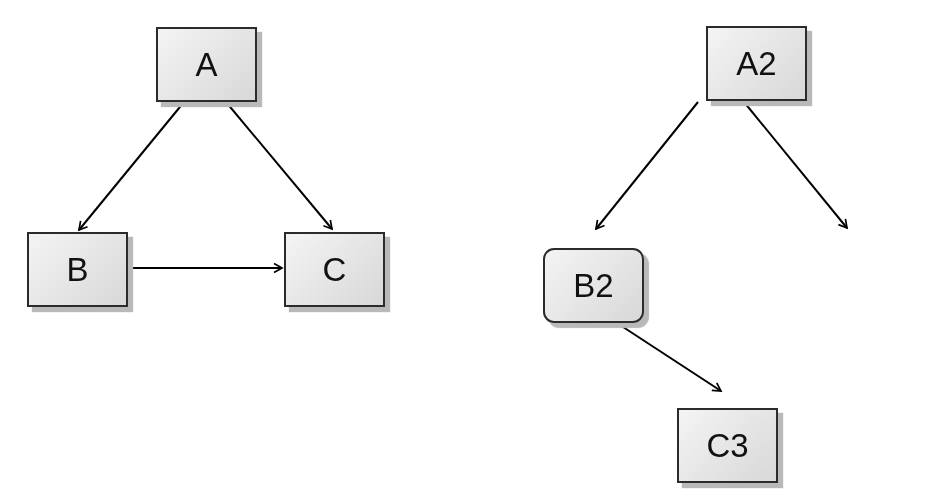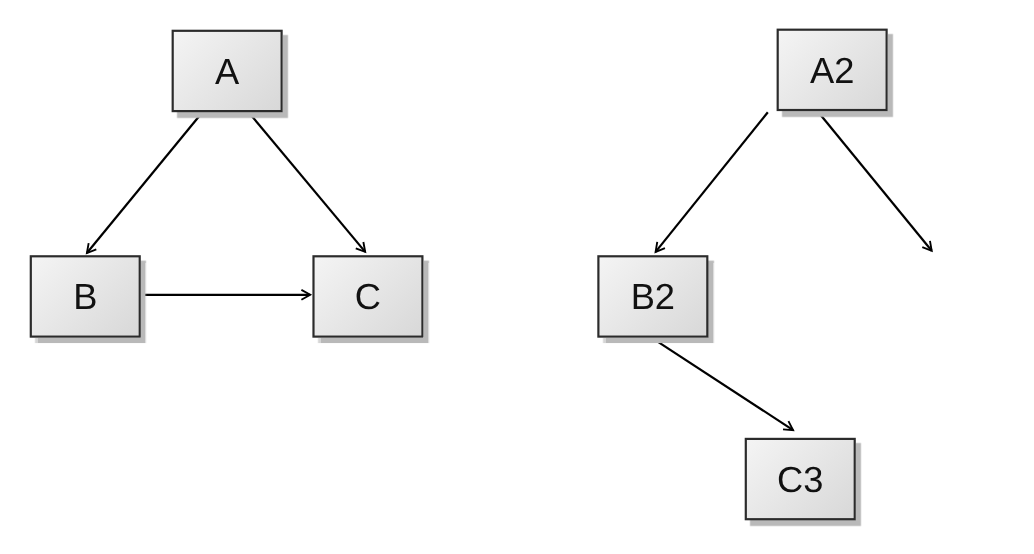--- a/index.html
+++ b/index.html
@@ -46,23 +46,23 @@
     line-height: 1;
     color: var(--label-color);
     letter-spacing: 0px;
     user-select: none;
   }
   
   .pos-A  { left: 156px; top: 27px;  }
   .pos-B  { left: 27px;  top: 232px; }
   .pos-C  { left: 284px; top: 232px; }
   .pos-A2 { left: 670px; top: 26px; margin-left: 36px;  }
-  .pos-B2 { left: 543px; top: 232px; }
+  .pos-B2 { left: 543px; top: 248px; border-radius: 11px; }
   .pos-C2 { left: 800px; top: 232px; }
-  .pos-C3 { left: 677px; top: 398px; text-align: right; }
+  .pos-C3 { left: 677px; top: 408px; text-align: right; }
 </style>
 </head>
 <body>
 
 <div class="canvas">
 
   <svg class="edges" viewBox="0 0 940 504" xmlns="http://www.w3.org/2000/svg">
     <defs>
       <marker id="arrowhead" markerWidth="14" markerHeight="14" refX="10.5" refY="7" orient="auto" markerUnits="userSpaceOnUse">
         <path class="arrowhead-path" d="M2.5,2.5 L10.5,7 L2.5,11.5"></path>

